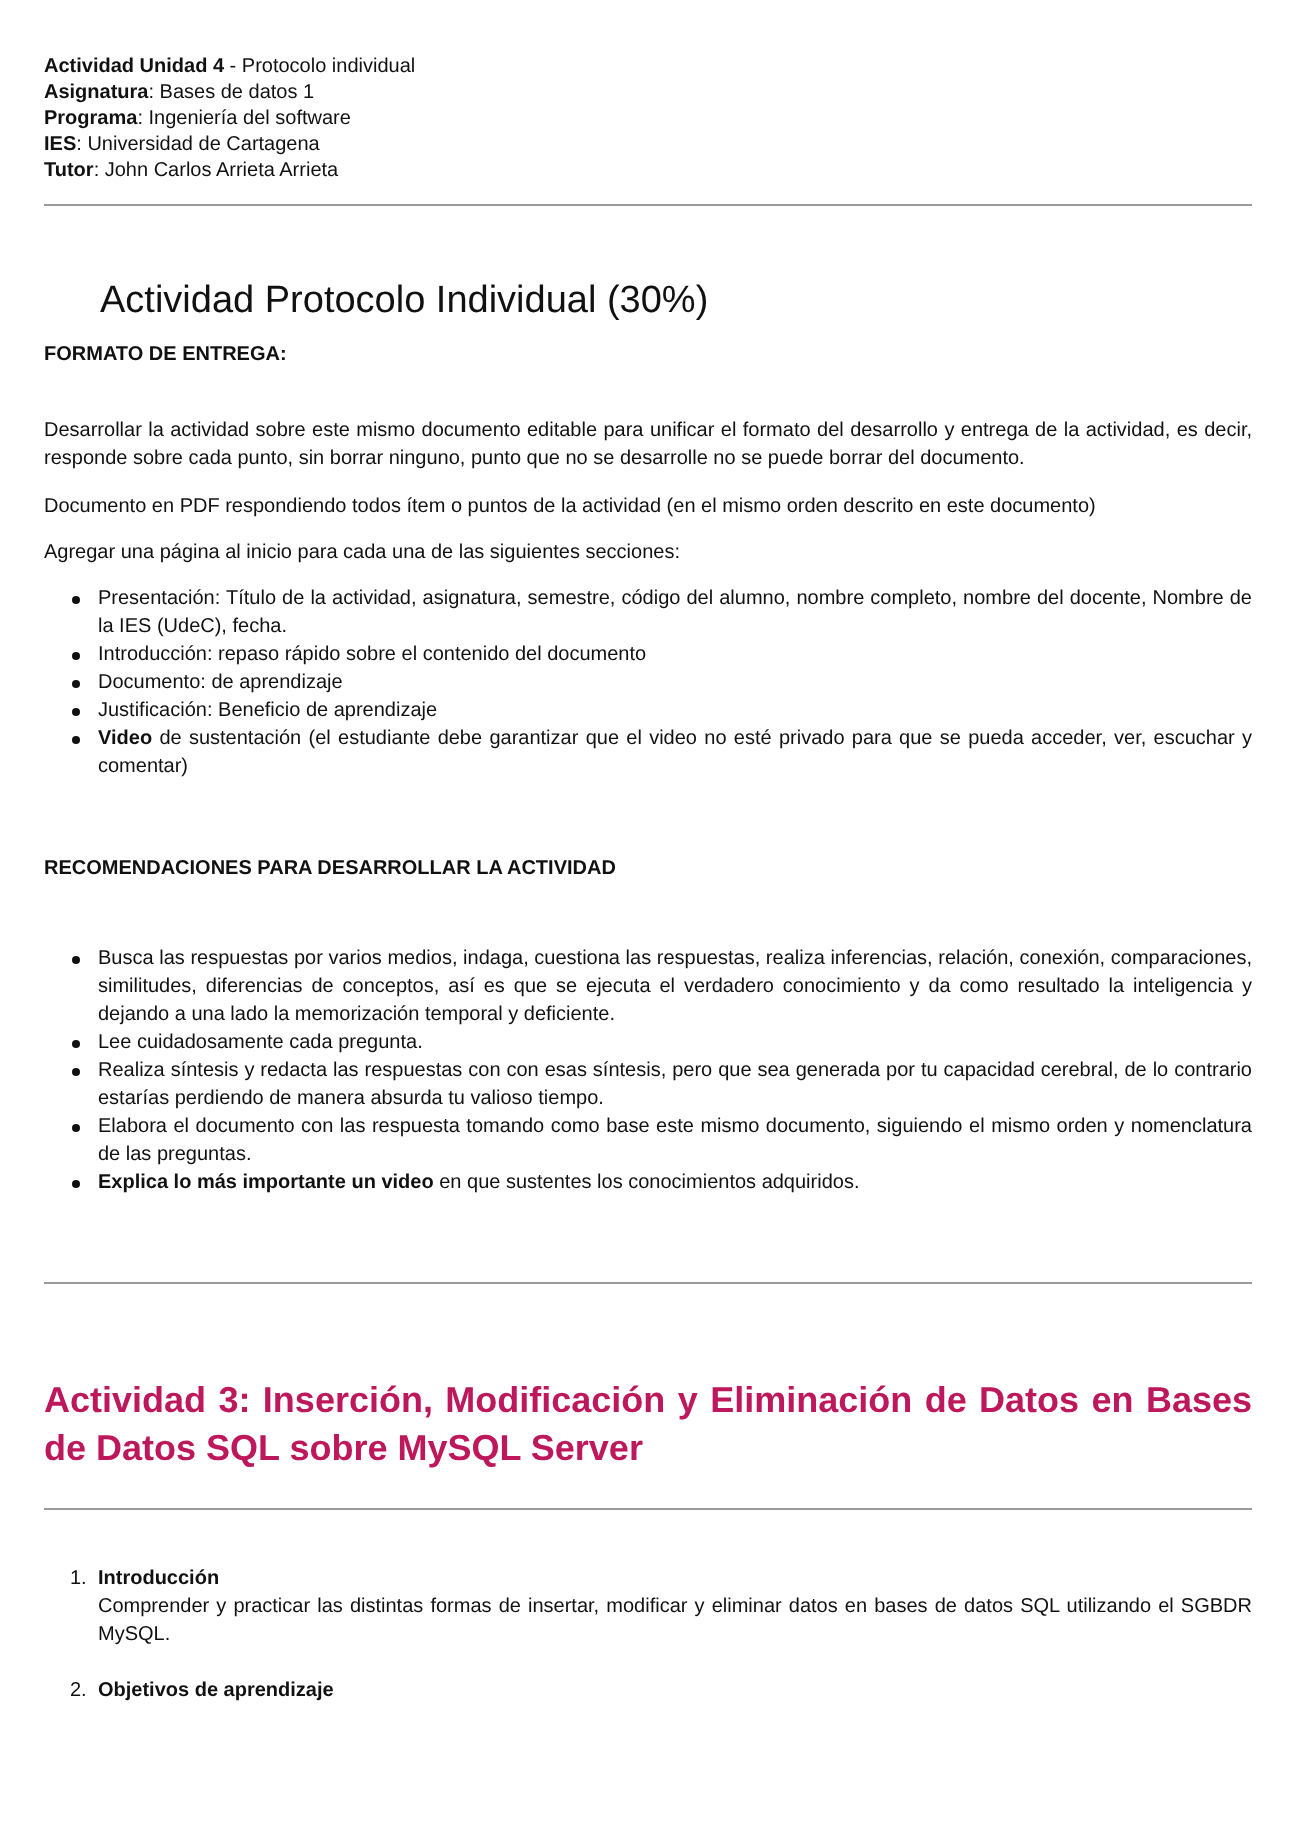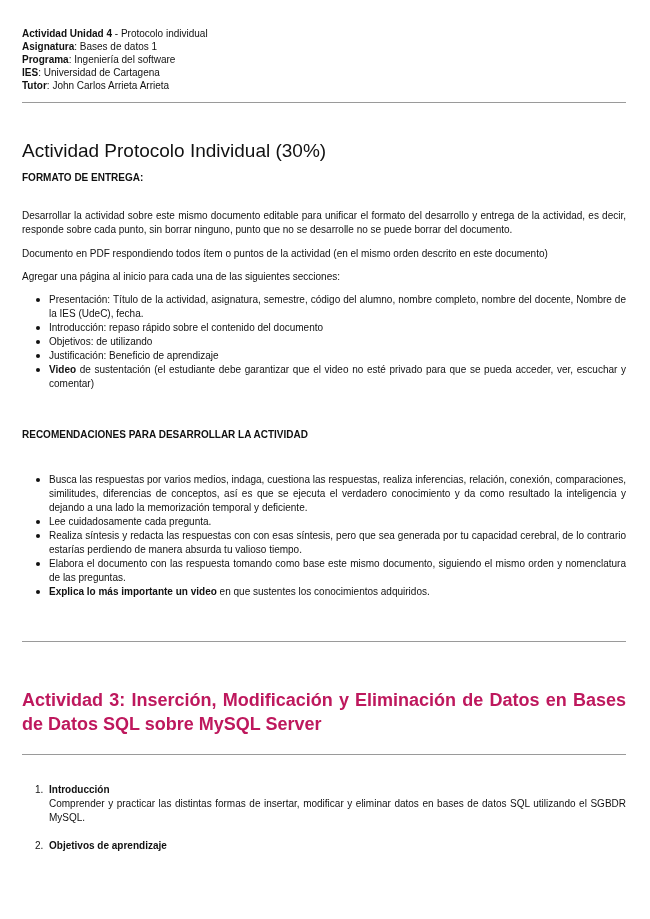--- a/index.html
+++ b/index.html
@@ -41,31 +41,31 @@
   </div>
   <div class="meta-line" style="top:66px;">
     <b>IES</b><span>: </span><span>Universidad de Cartagena</span>
   </div>
   <div class="meta-line" style="top:79px;">
     <b>Tutor</b><span>: </span><span>John Carlos Arrieta Arrieta</span>
   </div>
 
   <div class="rule" style="top:102px;"></div>
 
-  <div class="h1" style="top:139px;">Actividad Protocolo Individual (30%)</div>
+  <div class="h1" style="top:139px;margin-left:28px;">Actividad Protocolo Individual (30%)</div>
   <div class="h3" style="top:171px;">FORMATO DE ENTREGA:</div>
 
   <div class="para" style="top:209px;">Desarrollar la actividad sobre este mismo documento editable para unificar el formato del desarrollo y entrega de la actividad, es decir, responde sobre cada punto, sin borrar ninguno, punto que no se desarrolle no se puede borrar del documento.</div>
   <div class="para nowrap" style="top:247px;">Documento en PDF respondiendo todos ítem o puntos de la actividad (en el mismo orden descrito en este documento)</div>
   <div class="para nowrap" style="top:270px;">Agregar una página al inicio para cada una de las siguientes secciones:</div>
 
   <ul class="bl" style="top:293px;">
     <li><span class="dot"></span><b></b><span>Presentación: Título de la actividad, asignatura, semestre, código del alumno, nombre completo, nombre del docente, Nombre de la IES (UdeC), fecha.</span></li>
     <li><span class="dot"></span><b></b><span>Introducción: repaso rápido sobre el contenido del documento</span></li>
-    <li><span class="dot"></span><b></b><span>Objetivos: de utilizando</span></li>
+    <li><span class="dot"></span><b></b><span>Documento: de aprendizaje</span></li>
     <li><span class="dot"></span><b></b><span>Justificación: Beneficio de aprendizaje</span></li>
     <li><span class="dot"></span><b>Video</b><span> de sustentación (el estudiante debe garantizar que el video no esté privado para que se pueda acceder, ver, escuchar y comentar)</span></li>
   </ul>
 
   <div class="h3" style="top:428px;text-align:center;">RECOMENDACIONES PARA DESARROLLAR LA ACTIVIDAD</div>
 
   <ul class="bl" style="top:473px;">
     <li><span class="dot"></span><b></b><span>Busca las respuestas por varios medios, indaga, cuestiona las respuestas, realiza inferencias, relación, conexión, comparaciones, similitudes, diferencias de conceptos, así es que se ejecuta el  verdadero conocimiento y da como resultado la inteligencia y dejando a una lado la memorización temporal y deficiente.</span></li>
     <li><span class="dot"></span><b></b><span>Lee cuidadosamente cada pregunta.</span></li>
     <li><span class="dot"></span><b></b><span>Realiza síntesis y redacta las respuestas con con esas síntesis, pero que sea generada por tu capacidad cerebral, de lo contrario estarías perdiendo de manera absurda tu valioso tiempo.</span></li>

